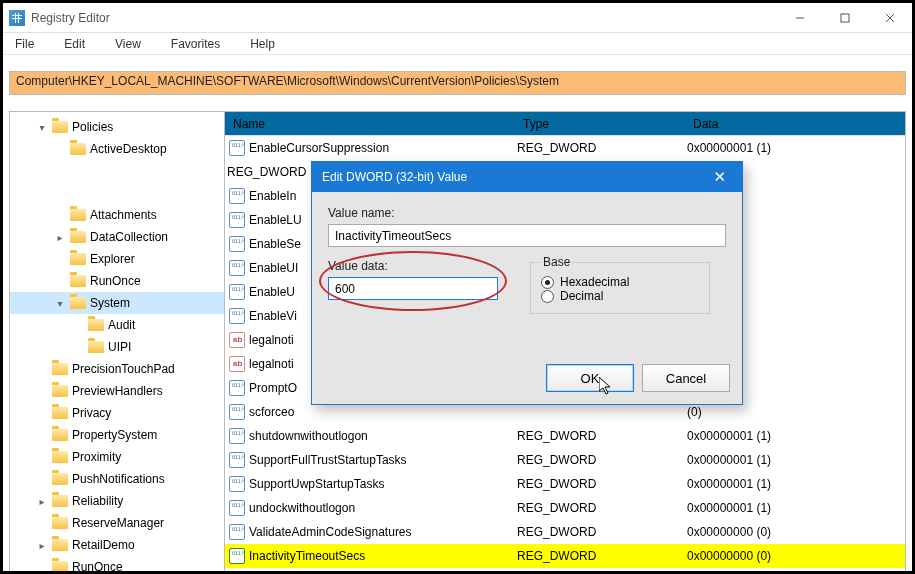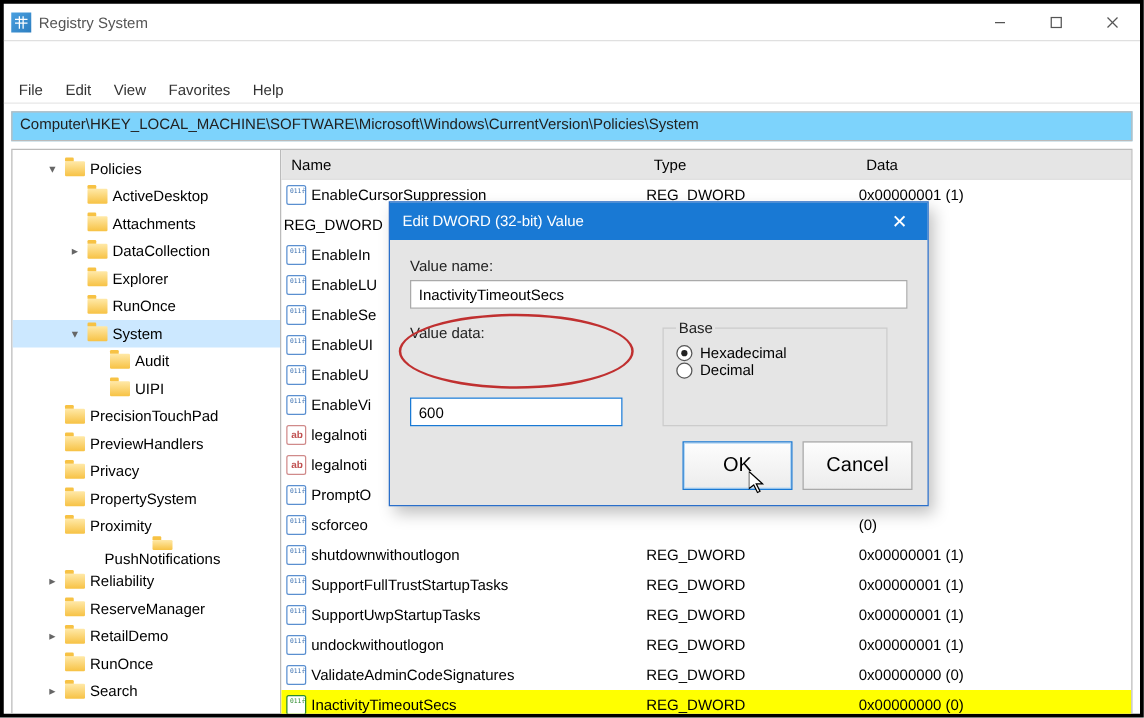--- a/index.html
+++ b/index.html
@@ -33,32 +33,32 @@
     position:absolute;
     inset:3px;
     background:
       linear-gradient(#fff,#fff) 0 33%/100% 1px no-repeat,
       linear-gradient(#fff,#fff) 0 66%/100% 1px no-repeat,
       linear-gradient(#fff,#fff) 33% 0/1px 100% no-repeat,
       linear-gradient(#fff,#fff) 66% 0/1px 100% no-repeat;
   }
   .win-controls { margin-left:auto; display:flex; }
   .win-btn { width:45px; height:30px; display:flex; align-items:center; justify-content:center; color:#555; }
-  .menubar { height:22px; display:flex; align-items:center; padding:0 4px; gap:2px; color:#333; border-bottom:1px solid #e8e8e8;margin-top:28px;}
+  .menubar { height:22px; display:flex; align-items:center; padding:0 4px; gap:14px; color:#333; border-bottom:1px solid #e8e8e8;}
   .menubar span { padding:2px 8px; }
-  .address { height:24px; border:1px solid #bbb; margin:6px 6px; padding:2px 6px; font-size:12px; color:#222; background:#7dd3fc;}
+  .address { height:24px; border:1px solid #bbb; margin:16px 6px; padding:2px 6px; font-size:12px; color:#222; background:#fdba74;}
   .content { display:flex; height:calc(100% - 30px - 22px - 28px - 6px); margin:0 6px 6px 6px; border:1px solid #bbb;}
   .tree { width:215px; border-right:1px solid #bbb; overflow:auto; padding:4px 0; }
   .tree-row { display:flex; align-items:center; height:22px; white-space:nowrap; }
   .tree-row .chev { width:12px; display:inline-flex; justify-content:center; color:#666; font-size:10px;}
   .folder-icon { width:16px; height:12px; background:linear-gradient(#ffe9a8,#f7c244); border-radius:1px; margin:0 4px; position:relative;}
   .folder-icon::before{content:"";position:absolute;top:-3px;left:0;width:7px;height:3px;background:#f7c244;border-radius:1px 1px 0 0;}
   .tree-row.selected { background:#cce8ff; }
   .list { flex:1; display:flex; flex-direction:column; overflow:auto;}
-  .list-hdr { display:flex; height:24px; align-items:center; border-bottom:1px solid #e0e0e0; background:#e5e5e5;}
+  .list-hdr { display:flex; height:24px; align-items:center; border-bottom:1px solid #e0e0e0; background:#0369a1;}
   .list-hdr span { padding:0 8px; }
   .col-name{width:290px;} .col-type{width:170px;} .col-data{flex:1;}
   .list-body{flex:1;}
   .row{display:flex;align-items:center;height:24px;}
   .row.highlighted{background:#ffff00;}
   .cell{padding:0 2px;display:flex;align-items:center;overflow:hidden;}
   .cell.col-name{padding-left:4px;align-items:center;}
   .val-icon{width:16px;height:16px;margin-right:4px;flex:0 0 auto;position:relative;}
   .val-icon.dw{background:#fff;border:1px solid #5a8fd0;border-radius:2px;}
   .val-icon.dw::before{content:"011\A110";white-space:pre;position:absolute;font-size:5px;line-height:5px;top:2px;left:2px;color:#3a6fb0;font-family:monospace;}
@@ -84,31 +84,31 @@
   .dlg-body label{display:block;color:#222;margin:4px 0;}
   .dlg-input{width:100%;height:23px;border:1px solid #888;background:#fff;padding:2px 6px;font-size:12px;}
   .dlg-input.ro{border-color:#aaa;}
   .dlg-cols{display:flex;gap:30px;margin-top:8px;}
   .fieldset{border:1px solid #ccc;padding:6px 10px 10px 10px;width:180px;}
   .fieldset legend{font-size:12px;color:#222;}
   .radio-row{display:flex;align-items:center;gap:6px;margin:0 0;}
   .radio{width:13px;height:13px;border:1px solid #555;border-radius:50%;position:relative;background:#fff;}
   .radio.checked::after{content:"";position:absolute;inset:3px;border-radius:50%;background:#222;}
   .dlg-btns{display:flex;gap:8px;justify-content:flex-end;padding:8px 12px 12px 0;}
-  .btn{width:88px;height:39px;border:1px solid #aaa;background:linear-gradient(#fdfdfd,#ececec);display:flex;align-items:center;justify-content:center;font-size:16px;}
+  .btn{width:88px;height:28px;border:1px solid #aaa;background:linear-gradient(#fdfdfd,#ececec);display:flex;align-items:center;justify-content:center;font-size:13px;}
   .btn.primary{border:1px solid #1979d4;box-shadow:inset 0 0 0 1px #b3d7f5;}
   .circle-annot{position:absolute;border:2px solid #c03030;border-radius:50%/50%;width:188px;height:60px;top:248px;left:316px;z-index:20;pointer-events:none;}
   .cursor-annot{position:absolute;top:374px;left:596px;z-index:25;pointer-events:none;color:#000;}
 </style>
 </head>
 <body>
 
 <div class="titlebar">
   <div class="app-icon"></div>
-  <span>Registry System</span>
+  <span>Registry Editor</span>
   <div class="win-controls">
     <div class="win-btn">
         <svg width="10" height="10">
           <line x1="1" y1="5" x2="9" y2="5" stroke="#555" stroke-width="1"></line>
         </svg>
       </div>
     <div class="win-btn">
         <svg width="10" height="10">
           <rect x="1" y="1" width="8" height="8" fill="none" stroke="#555" stroke-width="1"></rect>
         </svg>
@@ -137,21 +137,21 @@
       <div class="tree-row" style="padding-left: 26px;">
         <span class="chev">▾</span>
         <span class="folder-icon"></span>
         <span>Policies</span>
       </div>
       <div class="tree-row" style="padding-left: 44px;">
         <span class="chev"></span>
         <span class="folder-icon"></span>
         <span>ActiveDesktop</span>
       </div>
-      <div class="tree-row" style="padding-left: 44px;">
+      <div class="tree-row" style="padding-left: 44px; margin-top: 44px;">
         <span class="chev"></span>
         <span class="folder-icon"></span>
         <span>Attachments</span>
       </div>
       <div class="tree-row" style="padding-left: 44px;">
         <span class="chev">▸</span>
         <span class="folder-icon"></span>
         <span>DataCollection</span>
       </div>
       <div class="tree-row" style="padding-left: 44px;">
@@ -197,21 +197,21 @@
       <div class="tree-row" style="padding-left: 26px;">
         <span class="chev"></span>
         <span class="folder-icon"></span>
         <span>PropertySystem</span>
       </div>
       <div class="tree-row" style="padding-left: 26px;">
         <span class="chev"></span>
         <span class="folder-icon"></span>
         <span>Proximity</span>
       </div>
-      <div class="tree-row" style="padding-left: 26px; flex-direction: column;">
+      <div class="tree-row" style="padding-left: 26px;">
         <span class="chev"></span>
         <span class="folder-icon"></span>
         <span>PushNotifications</span>
       </div>
       <div class="tree-row" style="padding-left: 26px;">
         <span class="chev">▸</span>
         <span class="folder-icon"></span>
         <span>Reliability</span>
       </div>
       <div class="tree-row" style="padding-left: 26px;">
@@ -390,21 +390,21 @@
   <div class="dlg-title">
     <span>Edit DWORD (32-bit) Value</span>
     <span class="dlg-close">✕</span>
   </div>
   <div class="dlg-body">
     <label>Value name:</label>
     <input class="dlg-input ro" readonly="" value="InactivityTimeoutSecs" style="">
     <div class="dlg-cols">
       <div style="width:170px;">
         <label>Value data:</label>
-        <input class="dlg-input" style="border-color: rgb(25, 121, 212); margin-top: 41px;" value="600">
+        <input class="dlg-input" style="border-color: rgb(25, 121, 212);" value="600">
       </div>
       <fieldset class="fieldset">
         <legend>Base</legend>
         <div class="radio-row">
           <span class="radio checked"></span>
           <span>Hexadecimal</span>
         </div>
         <div class="radio-row">
           <span class="radio"></span>
           <span>Decimal</span>

